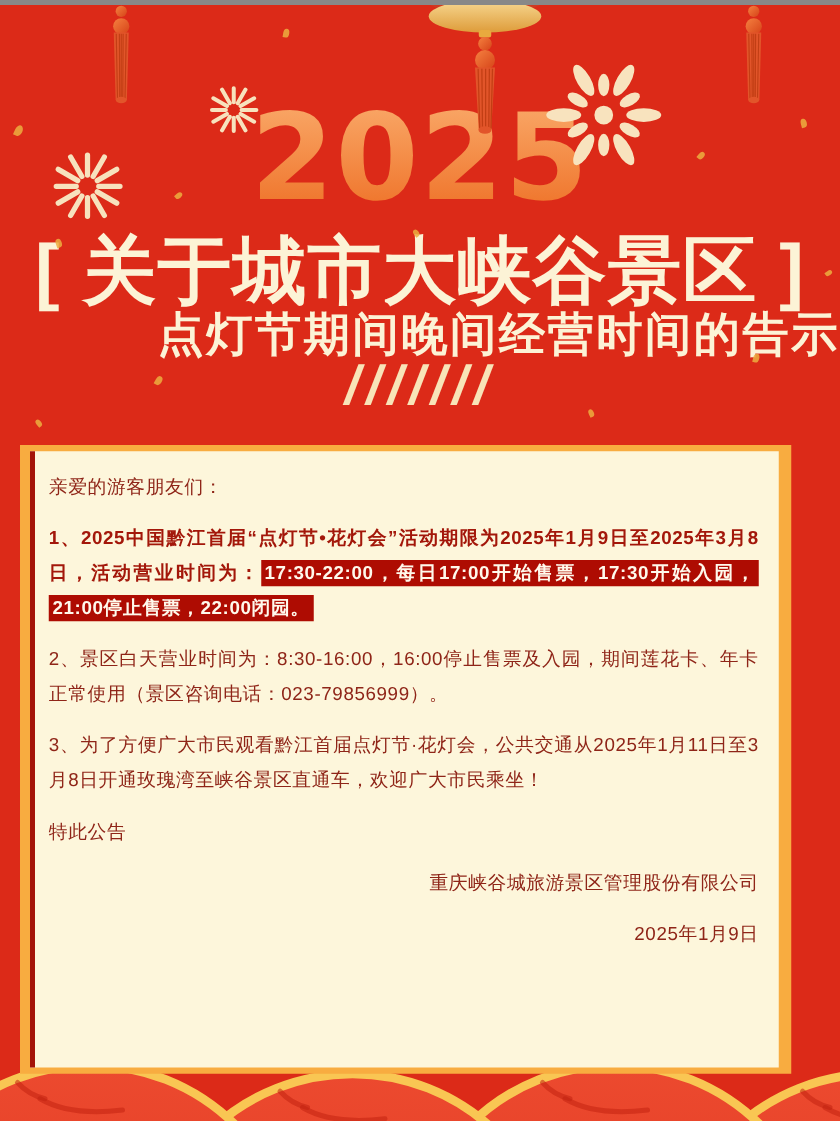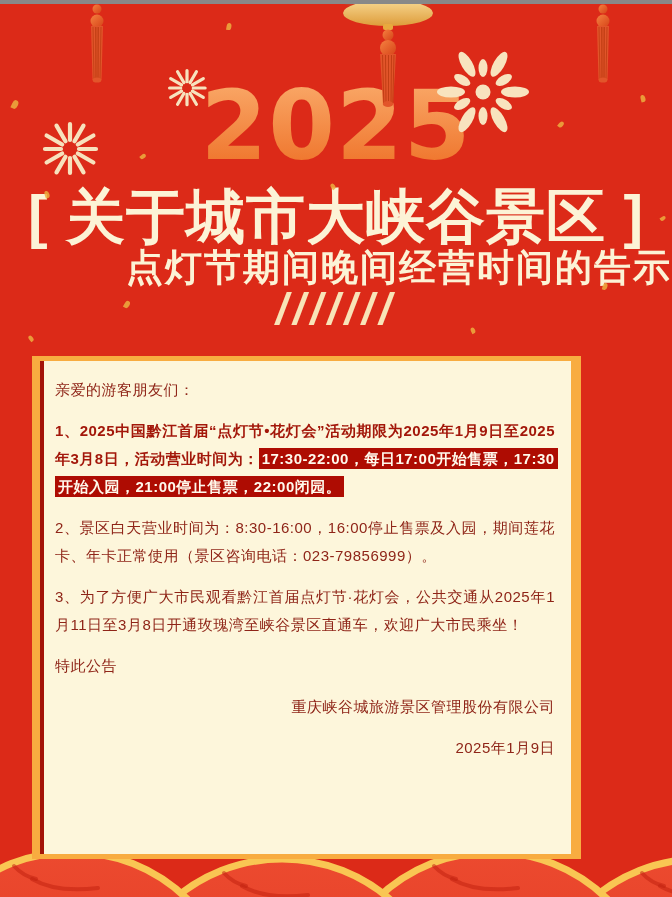--- a/index.html
+++ b/index.html
@@ -31,21 +31,21 @@
     font-size:44px;line-height:1;font-weight:bold;font-style:italic;letter-spacing:5px;
     color:var(--slash-cream,#F8E4B8);
   }
   
   .decor{position:absolute;inset:0;z-index:3;pointer-events:none;}
   .abs{position:absolute;}
   .sp{position:absolute;width:6px;height:9px;background:var(--sparkle-gold,#ECAE3F);
       border-radius:60% 60% 60% 0;opacity:.85;}
   
   .card{
-    position:absolute;left:32px;top:352px;width:549px;height:503px;z-index:4;
+    position:absolute;left:16px;top:352px;width:617px;height:503px;z-index:4;
     background:var(--gold-border,#F8AC40);
     padding:5px 10px 5px 8px;box-sizing:border-box;
   }
   .card-inner{
     width:100%;height:100%;box-sizing:border-box;overflow:hidden;
     background:var(--card-cream,#FDF6DB);
     border-left:4px solid var(--card-accent-stripe,#A41408);
     padding:15px 16px 0 11px;
     font-size:15px;line-height:1.87;letter-spacing:.5px;
     color:var(--body-text-red,#8F2518);

